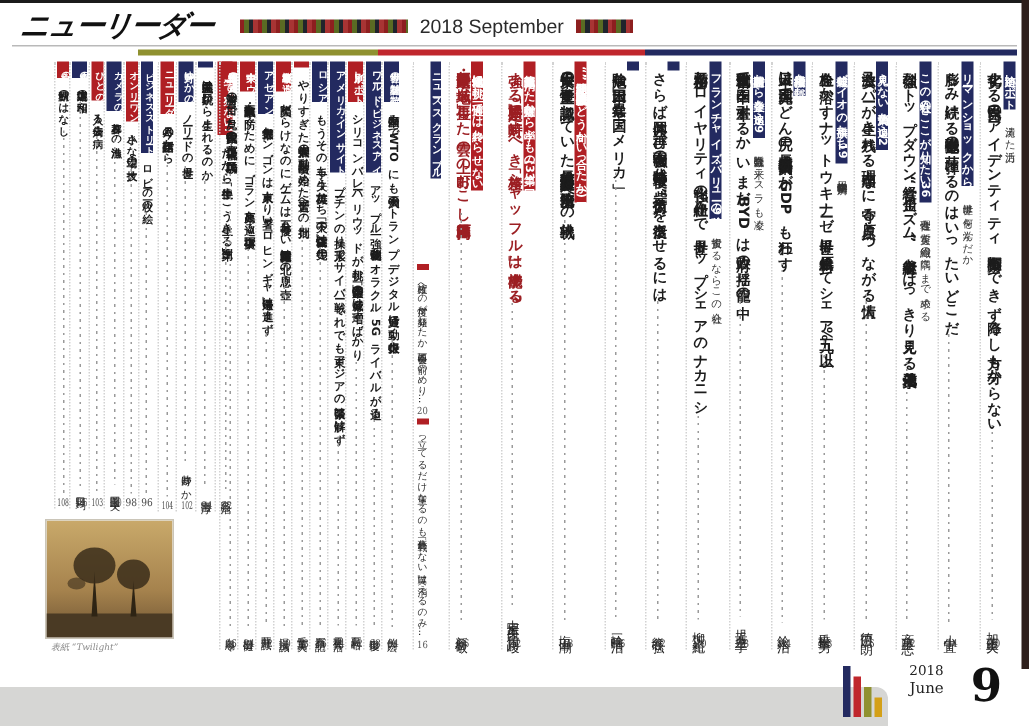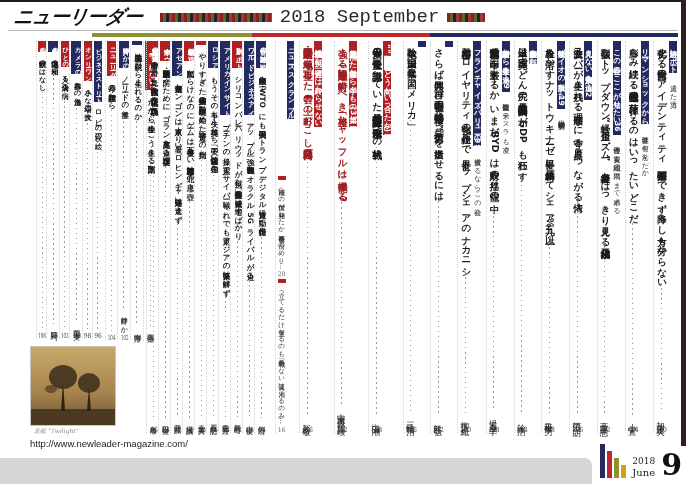--- a/index.html
+++ b/index.html
@@ -9,21 +9,21 @@
   .top-edge{position:absolute;left:0;top:0;width:686px;height:2px;background:#1b1b1b;}
   .right-edge{position:absolute;right:0;top:0;width:5px;height:446px;background:#2e1f1c;}
   .desk-band{position:absolute;left:0;top:458px;width:592px;height:26px;background:#d6d6d4;border-top-right-radius:8px;}
 
   
   .header{position:absolute;left:14px;top:4px;height:26px;display:flex;align-items:center;gap:8px;}
   .logo{font-family:"DejaVu Serif",serif;font-style:italic;font-weight:bold;font-size:19px;color:#111;letter-spacing:-1px;transform:skewX(-8deg);}
   .ribbon{height:9px;background:repeating-linear-gradient(90deg,#8d1f1f 0 3px,#5a6b23 3px 6px,#20242c 6px 9px,#a83434 9px 12px);}
   .r1{width:112px;margin-left:10px;}
   .r2{width:38px;}
-  .issue{font-family:Liberation Mono, monospace;font-size:19px;color:#2a2a2a;}
+  .issue{font-family:Liberation Sans, sans-serif;font-size:13px;color:#2a2a2a;}
   .head-rule{position:absolute;left:8px;top:30px;width:670px;height:1px;background:#b9b9b9;}
 
   
   .bar{position:absolute;top:33px;height:4px;}
   .bar-olive{left:92px;width:160px;background:#8f9130;}
   .bar-red{left:252px;width:178px;background:#c0272d;}
   .bar-navy{left:430px;width:248px;background:#232a60;}
 
   
   .toc{position:absolute;top:41px;left:28px;right:8px;height:392px;display:flex;flex-direction:row-reverse;justify-content:flex-start;gap:3px;}
@@ -62,21 +62,21 @@
   .scr-line{writing-mode:vertical-rl;font-size:6.5px;color:#2a2a2a;line-height:1.2;}
   .scr-tag{display:inline-block;background:#b01f24;color:#fff;font-size:6px;padding:2px 0;margin-bottom:2px;font-weight:bold;}
   .scr-pg{text-combine-upright:all;color:#555;font-family:"DejaVu Serif",serif;}
 
   
   .photo{position:absolute;left:30px;top:346px;width:84px;height:78px;border:1px solid #caC5b8;}
   .caption{position:absolute;left:34px;top:427px;font-size:6px;color:#8a8a8a;font-family:"DejaVu Serif",serif;font-style:italic;}
   .url{position:absolute;left:30px;top:438px;font-size:9.5px;color:#222;font-family:"Liberation Sans",sans-serif;}
 
   
-  .dateblock{position:absolute;right:4px;top:444px;display:flex;align-items:flex-end;gap:6px;}
+  .dateblock{position:absolute;right:18px;top:444px;display:flex;gap:18px;}
   .stripes{display:flex;align-items:flex-end;gap:2px;}
   .stripe{width:5px;}
   .s1{height:34px;background:#232a60;}
   .s2{height:27px;background:#c0272d;}
   .s3{height:20px;background:#8f9130;}
   .s4{height:13px;background:#d4a017;}
   .datetext{display:flex;flex-direction:column;align-items:flex-end;line-height:1.1;font-family:"DejaVu Serif",serif;color:#222;}
   .dt-year{font-size:9px;}
   .dt-month{font-size:10px;}
   .dt-num{font-size:30px;font-weight:bold;line-height:.9;font-family:"DejaVu Serif",serif;color:#111;}
@@ -525,21 +525,20 @@
       <rect x="0" y="0" width="84" height="78" fill="url(#sky)"></rect>
       <rect x="0" y="62" width="84" height="16" fill="#4a3a24"></rect>
       <path d="M30 64 L32 34 L34 64 Z" fill="#2e2414"></path>
       <ellipse cx="32" cy="30" rx="14" ry="12" fill="#3a2d1a" opacity="0.85"></ellipse>
       <path d="M56 64 L58 40 L60 64 Z" fill="#2e2414"></path>
       <ellipse cx="58" cy="36" rx="11" ry="10" fill="#3a2d1a" opacity="0.85"></ellipse>
       <ellipse cx="20" cy="42" rx="6" ry="4" fill="#3a2d1a" opacity="0.6"></ellipse>
     </svg>
   </div>
   <div class="caption">表紙 “Twilight”</div>
-  <div class="url">http://www.newleader-magazine.com/</div>
 
   <div class="dateblock">
     <div class="stripes">
       <div class="stripe s1"></div>
       <div class="stripe s2"></div>
       <div class="stripe s3"></div>
       <div class="stripe s4"></div>
     </div>
     <div class="datetext">
       <span class="dt-year">2018</span>

